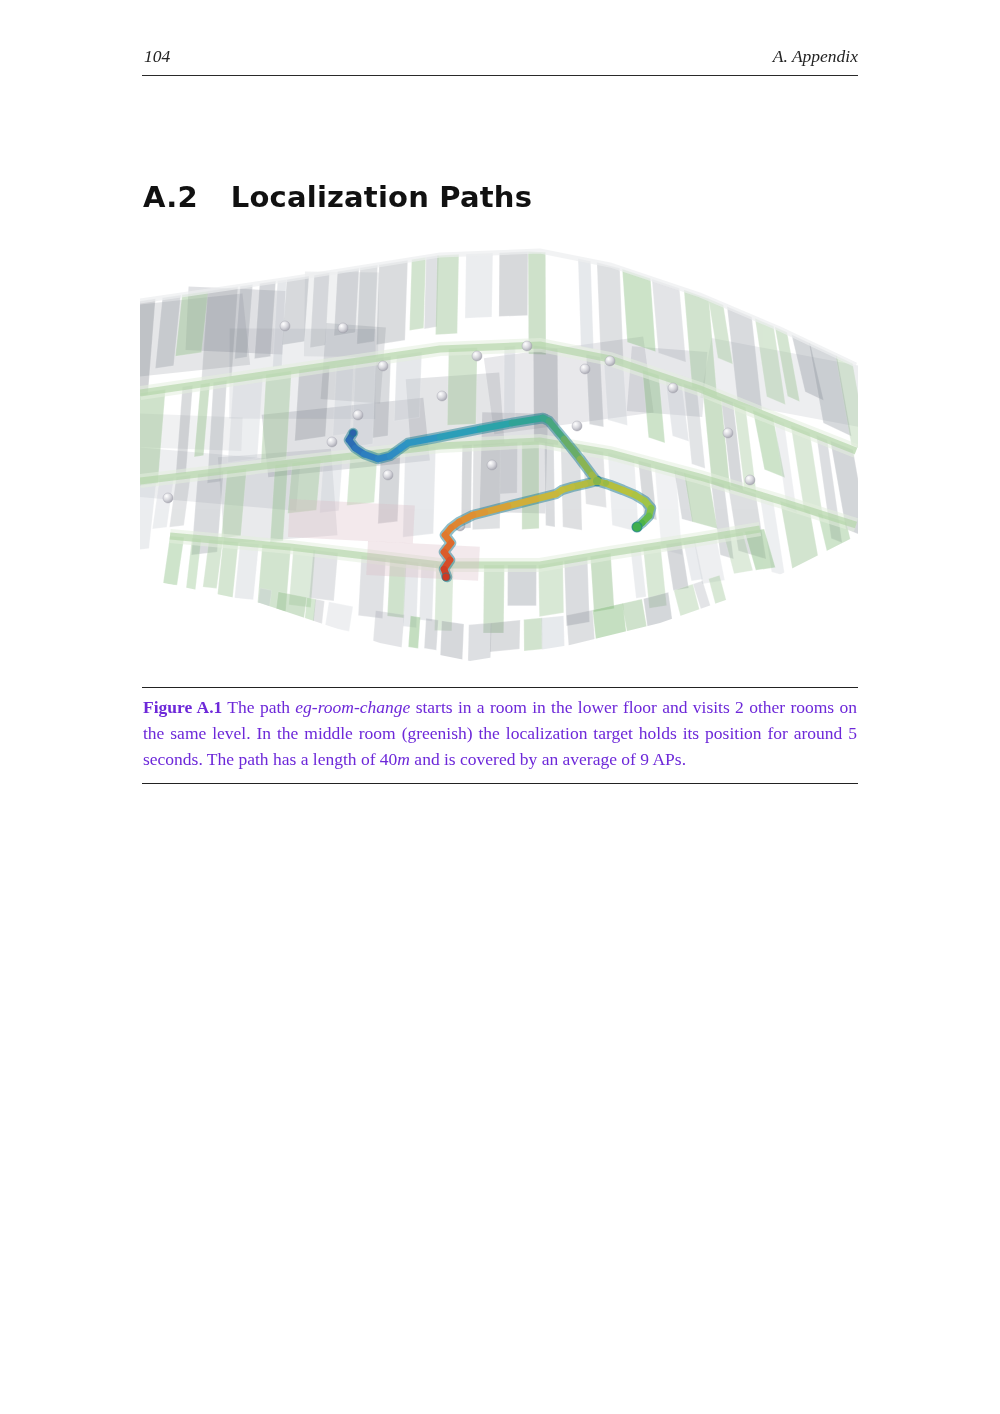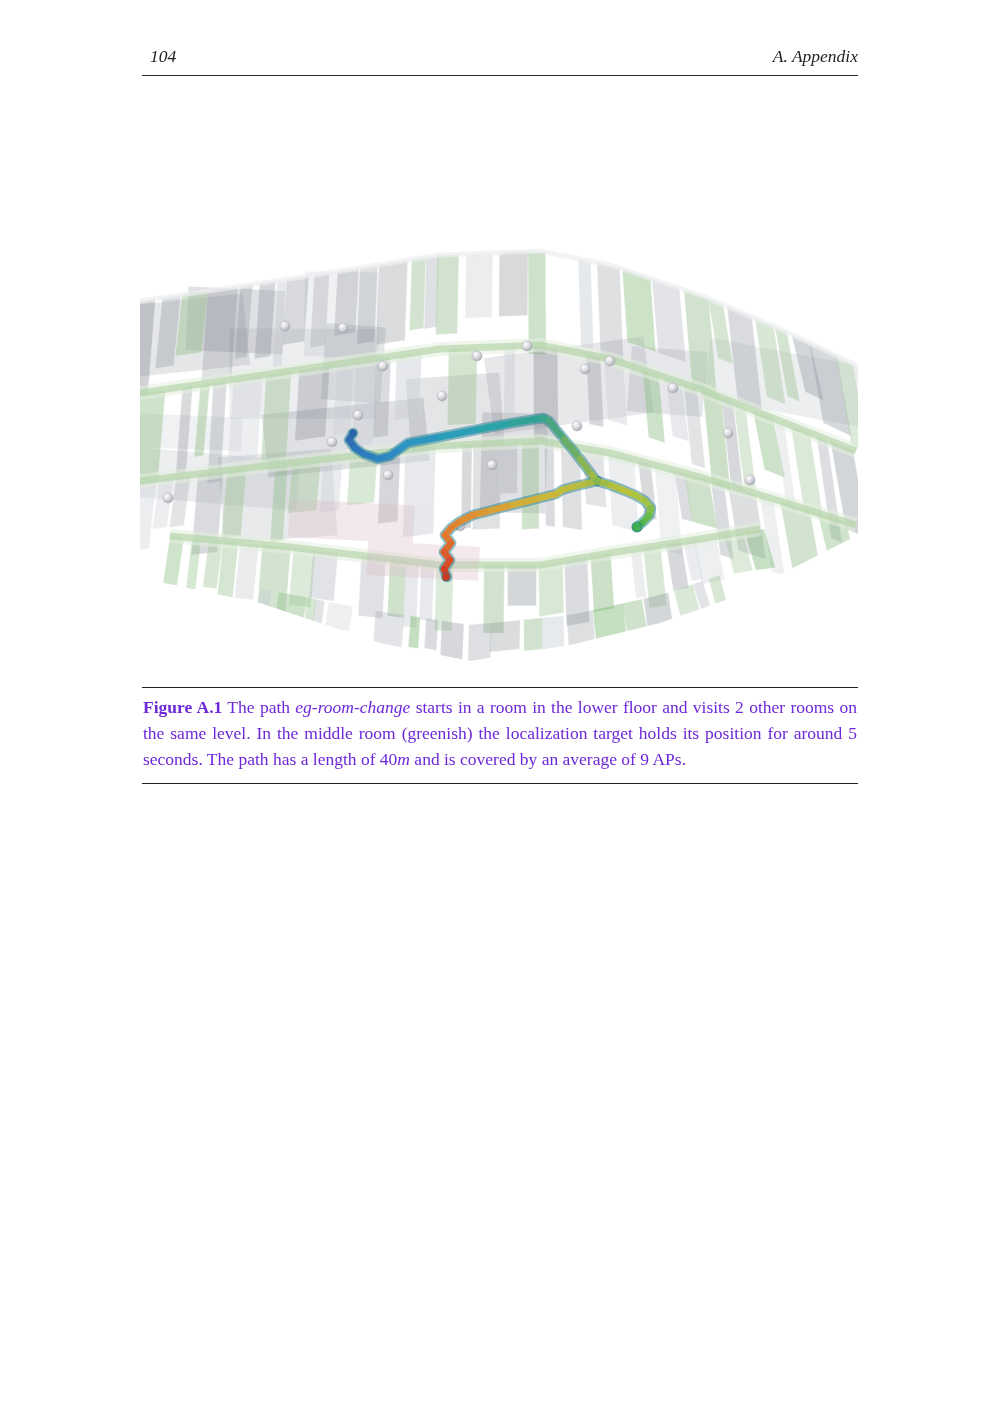--- a/index.html
+++ b/index.html
@@ -5,21 +5,21 @@
   html,body{margin:0;padding:0;background:#ffffff;}
   .page{
     position:relative;
     width:1000px;height:1414px;
     background:#ffffff;
     font-family:"Liberation Serif", serif;
     color:#1a1a1a;
     overflow:hidden;
   }
   .running-header{
-    position:absolute;left:150px;right:142px;top:46px;
+    position:absolute;left:144px;right:142px;top:46px;
     display:flex;justify-content:space-between;
     font-style:italic;font-size:17.5px;color:#222;
   }
   .header-rule{
     position:absolute;left:142px;right:142px;top:75px;
     border-top:1.2px solid #2a2a2a;height:0;
   }
   .section-heading{
     position:absolute;left:143px;top:180px;margin:0;
     font-family:"DejaVu Sans", sans-serif;
@@ -45,20 +45,23 @@
 <body>
 
 <div class="page">
 
   <header class="running-header">
     <span>104</span>
     <span>A. Appendix</span>
   </header>
   <div class="header-rule"></div>
 
+  <h1 class="section-heading">
+    <span class="sec-num">A.2</span><span>Localization Paths</span>
+  </h1>
 
   <figure class="figure-wrap">
     <svg id="fig3d" width="720" height="420" viewBox="0 0 720 420" xmlns="http://www.w3.org/2000/svg">
         <defs>
           <radialGradient id="sph" cx="35%" cy="30%" r="75%">
             <stop offset="0%" stop-color="#ffffff"></stop>
             <stop offset="55%" stop-color="#d6d6dc"></stop>
             <stop offset="100%" stop-color="#a6a6b0"></stop>
           </radialGradient>
           <clipPath id="bclip">

